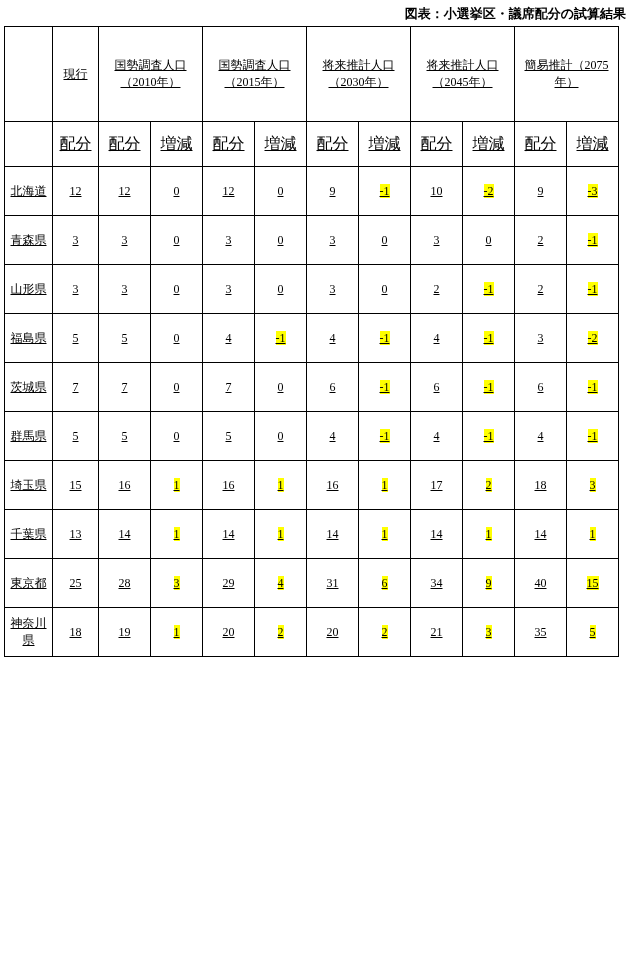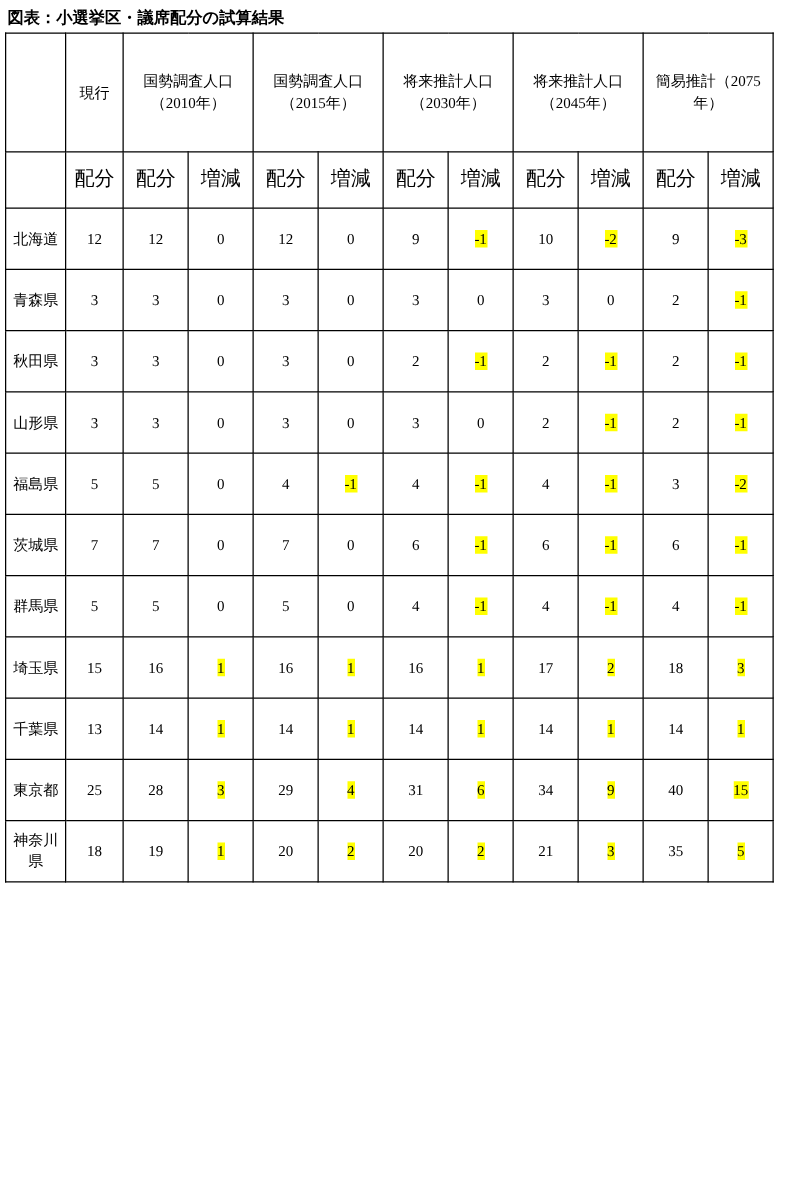--- a/index.html
+++ b/index.html
@@ -21,26 +21,28 @@
     padding: 6px 4px 0 4px;
     position: relative;
   }
   .caption {
     font-size: 13px;
     font-weight: bold;
     line-height: 16px;
     margin: 0 0 4px 2px;
     letter-spacing: 0px;
     white-space: nowrap;
+    text-align: right;
   }
   table.grid {
     border-collapse: collapse;
     table-layout: fixed;
     width: 536px;
     margin: 0;
+    text-decoration: underline;
   }
   table.grid td, table.grid th {
     border: 1px solid #000000;
     font-weight: normal;
     font-size: 12px;
     line-height: 17px;
     text-align: center;
     vertical-align: middle;
     padding: 1px 1px;
     overflow: hidden;
@@ -149,34 +151,20 @@
           <td>3</td>
           <td>0</td>
           <td>3</td>
           <td>0</td>
           <td>3</td>
           <td>0</td>
           <td>2</td>
           <td><span class="hl">-1</span></td>
         </tr>
         <tr>
-          <td class="pref">秋田県</td>
-          <td class="cur">3</td>
-          <td>3</td>
-          <td>0</td>
-          <td>3</td>
-          <td>0</td>
-          <td>2</td>
-          <td><span class="hl">-1</span></td>
-          <td>2</td>
-          <td><span class="hl">-1</span></td>
-          <td>2</td>
-          <td><span class="hl">-1</span></td>
-        </tr>
-        <tr>
           <td class="pref">山形県</td>
           <td class="cur">3</td>
           <td>3</td>
           <td>0</td>
           <td>3</td>
           <td>0</td>
           <td>3</td>
           <td>0</td>
           <td>2</td>
           <td><span class="hl">-1</span></td>

